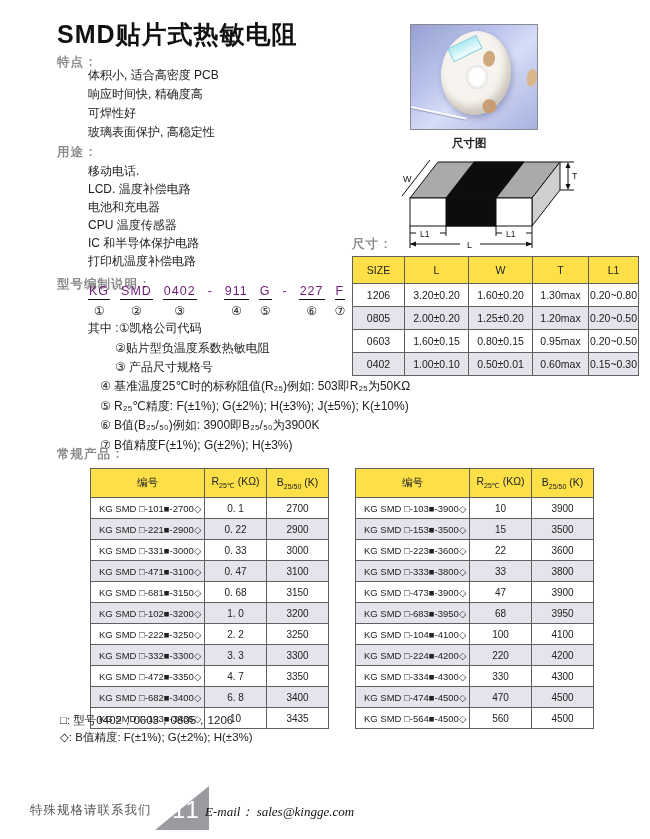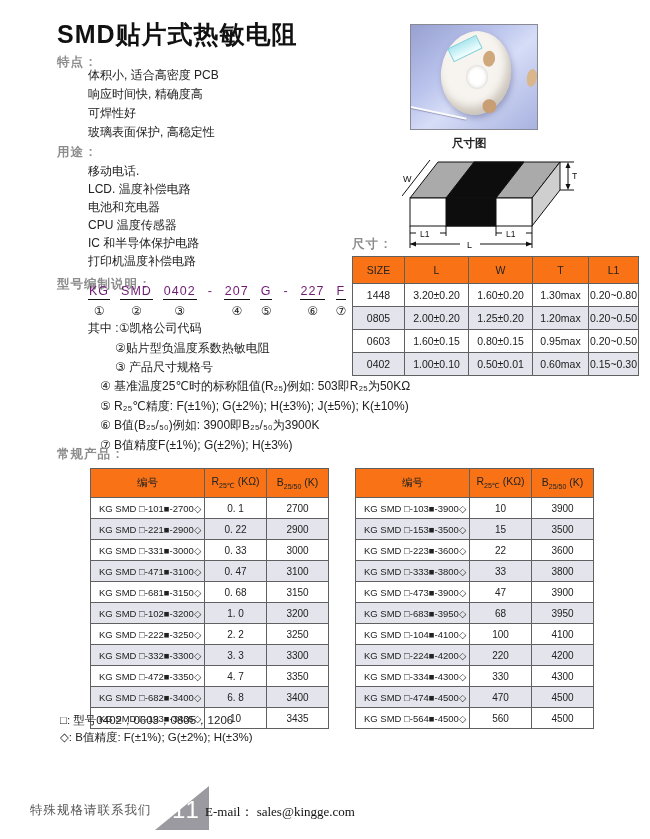--- a/index.html
+++ b/index.html
@@ -30,21 +30,21 @@
         background:linear-gradient(#aee8f0,#f2ffff);transform:rotate(-26deg);}
   .tape{position:absolute;left:-8px;bottom:16px;width:64px;height:2px;background:#fbfbfb;
         transform:rotate(12deg);box-shadow:0 1px 1px rgba(40,40,80,.35);}
 
   .diagram-title{left:452px;top:136px;font-size:11.5px;color:#222;font-weight:bold;}
   .diagram{left:402px;top:148px;}
 
   
   table{border-collapse:collapse;table-layout:fixed;}
   th,td{border:1px solid #606060;text-align:center;overflow:hidden;white-space:nowrap;}
-  thead th{background:#f97316;font-weight:normal;font-size:10.5px;color:#222;}
+  thead th{background:#fde047;font-weight:normal;font-size:10.5px;color:#222;}
   tbody tr:nth-child(even) td{background:#e3e4ec;}
   sub{font-size:7px;}
 
   .dim-head{left:352px;top:236px;}
   .dim-table{left:352px;top:256px;width:286px;}
   .dim-table th{height:24px;}
   .dim-table td{height:20px;font-size:10.5px;}
   .dim-table col:nth-child(1){width:52px;}
   .dim-table col:nth-child(2){width:64px;}
   .dim-table col:nth-child(3){width:64px;}
@@ -75,21 +75,21 @@
   .prod-table col:nth-child(3){width:62px;}
 
   .legend{left:60px;top:712px;}
   .legend div{font-size:11.5px;line-height:16.5px;color:#222;}
 
   .footer-contact{left:30px;top:802px;font-size:12.5px;color:#555;letter-spacing:1px;}
   .page-tri{left:155px;top:786px;width:54px;height:44px;background:#9a9aa0;
             clip-path:polygon(100% 0,100% 100%,0 100%);}
   .page-num{left:172px;top:796px;font-size:24px;color:#ffffff;letter-spacing:2px;}
   .footer-email{left:205px;top:803px;font-size:13px;color:#111;
-            font-family:"Liberation Serif","DejaVu Serif",serif;}
+            font-family:"Liberation Serif","DejaVu Serif",serif;font-style:italic;}
 </style>
 </head>
 <body>
 
 <div class="abs page-title">SMD贴片式热敏电阻</div>
 
 <div class="abs photo">
   <div class="reel">
     <div class="cutout co1"></div>
     <div class="cutout co2"></div>
@@ -174,21 +174,21 @@
       <tr>
         <th>SIZE</th>
         <th>L</th>
         <th>W</th>
         <th>T</th>
         <th>L1</th>
       </tr>
     </thead>
   <tbody>
       <tr>
-        <td>1448</td>
+        <td>1206</td>
         <td>3.20±0.20</td>
         <td>1.60±0.20</td>
         <td>1.30max</td>
         <td>0.20~0.80</td>
       </tr>
       <tr>
         <td>0805</td>
         <td>2.00±0.20</td>
         <td>1.25±0.20</td>
         <td>1.20max</td>
@@ -223,21 +223,21 @@
     </div>
     <div class="tok-col">
       <span class="tok">0402</span>
       <span class="mark">③</span>
     </div>
     <div class="tok-col">
       <span class="tok nou">-</span>
       <span class="mark"></span>
     </div>
     <div class="tok-col">
-      <span class="tok">207</span>
+      <span class="tok">911</span>
       <span class="mark">④</span>
     </div>
     <div class="tok-col">
       <span class="tok">G</span>
       <span class="mark">⑤</span>
     </div>
     <div class="tok-col">
       <span class="tok nou">-</span>
       <span class="mark"></span>
     </div>

